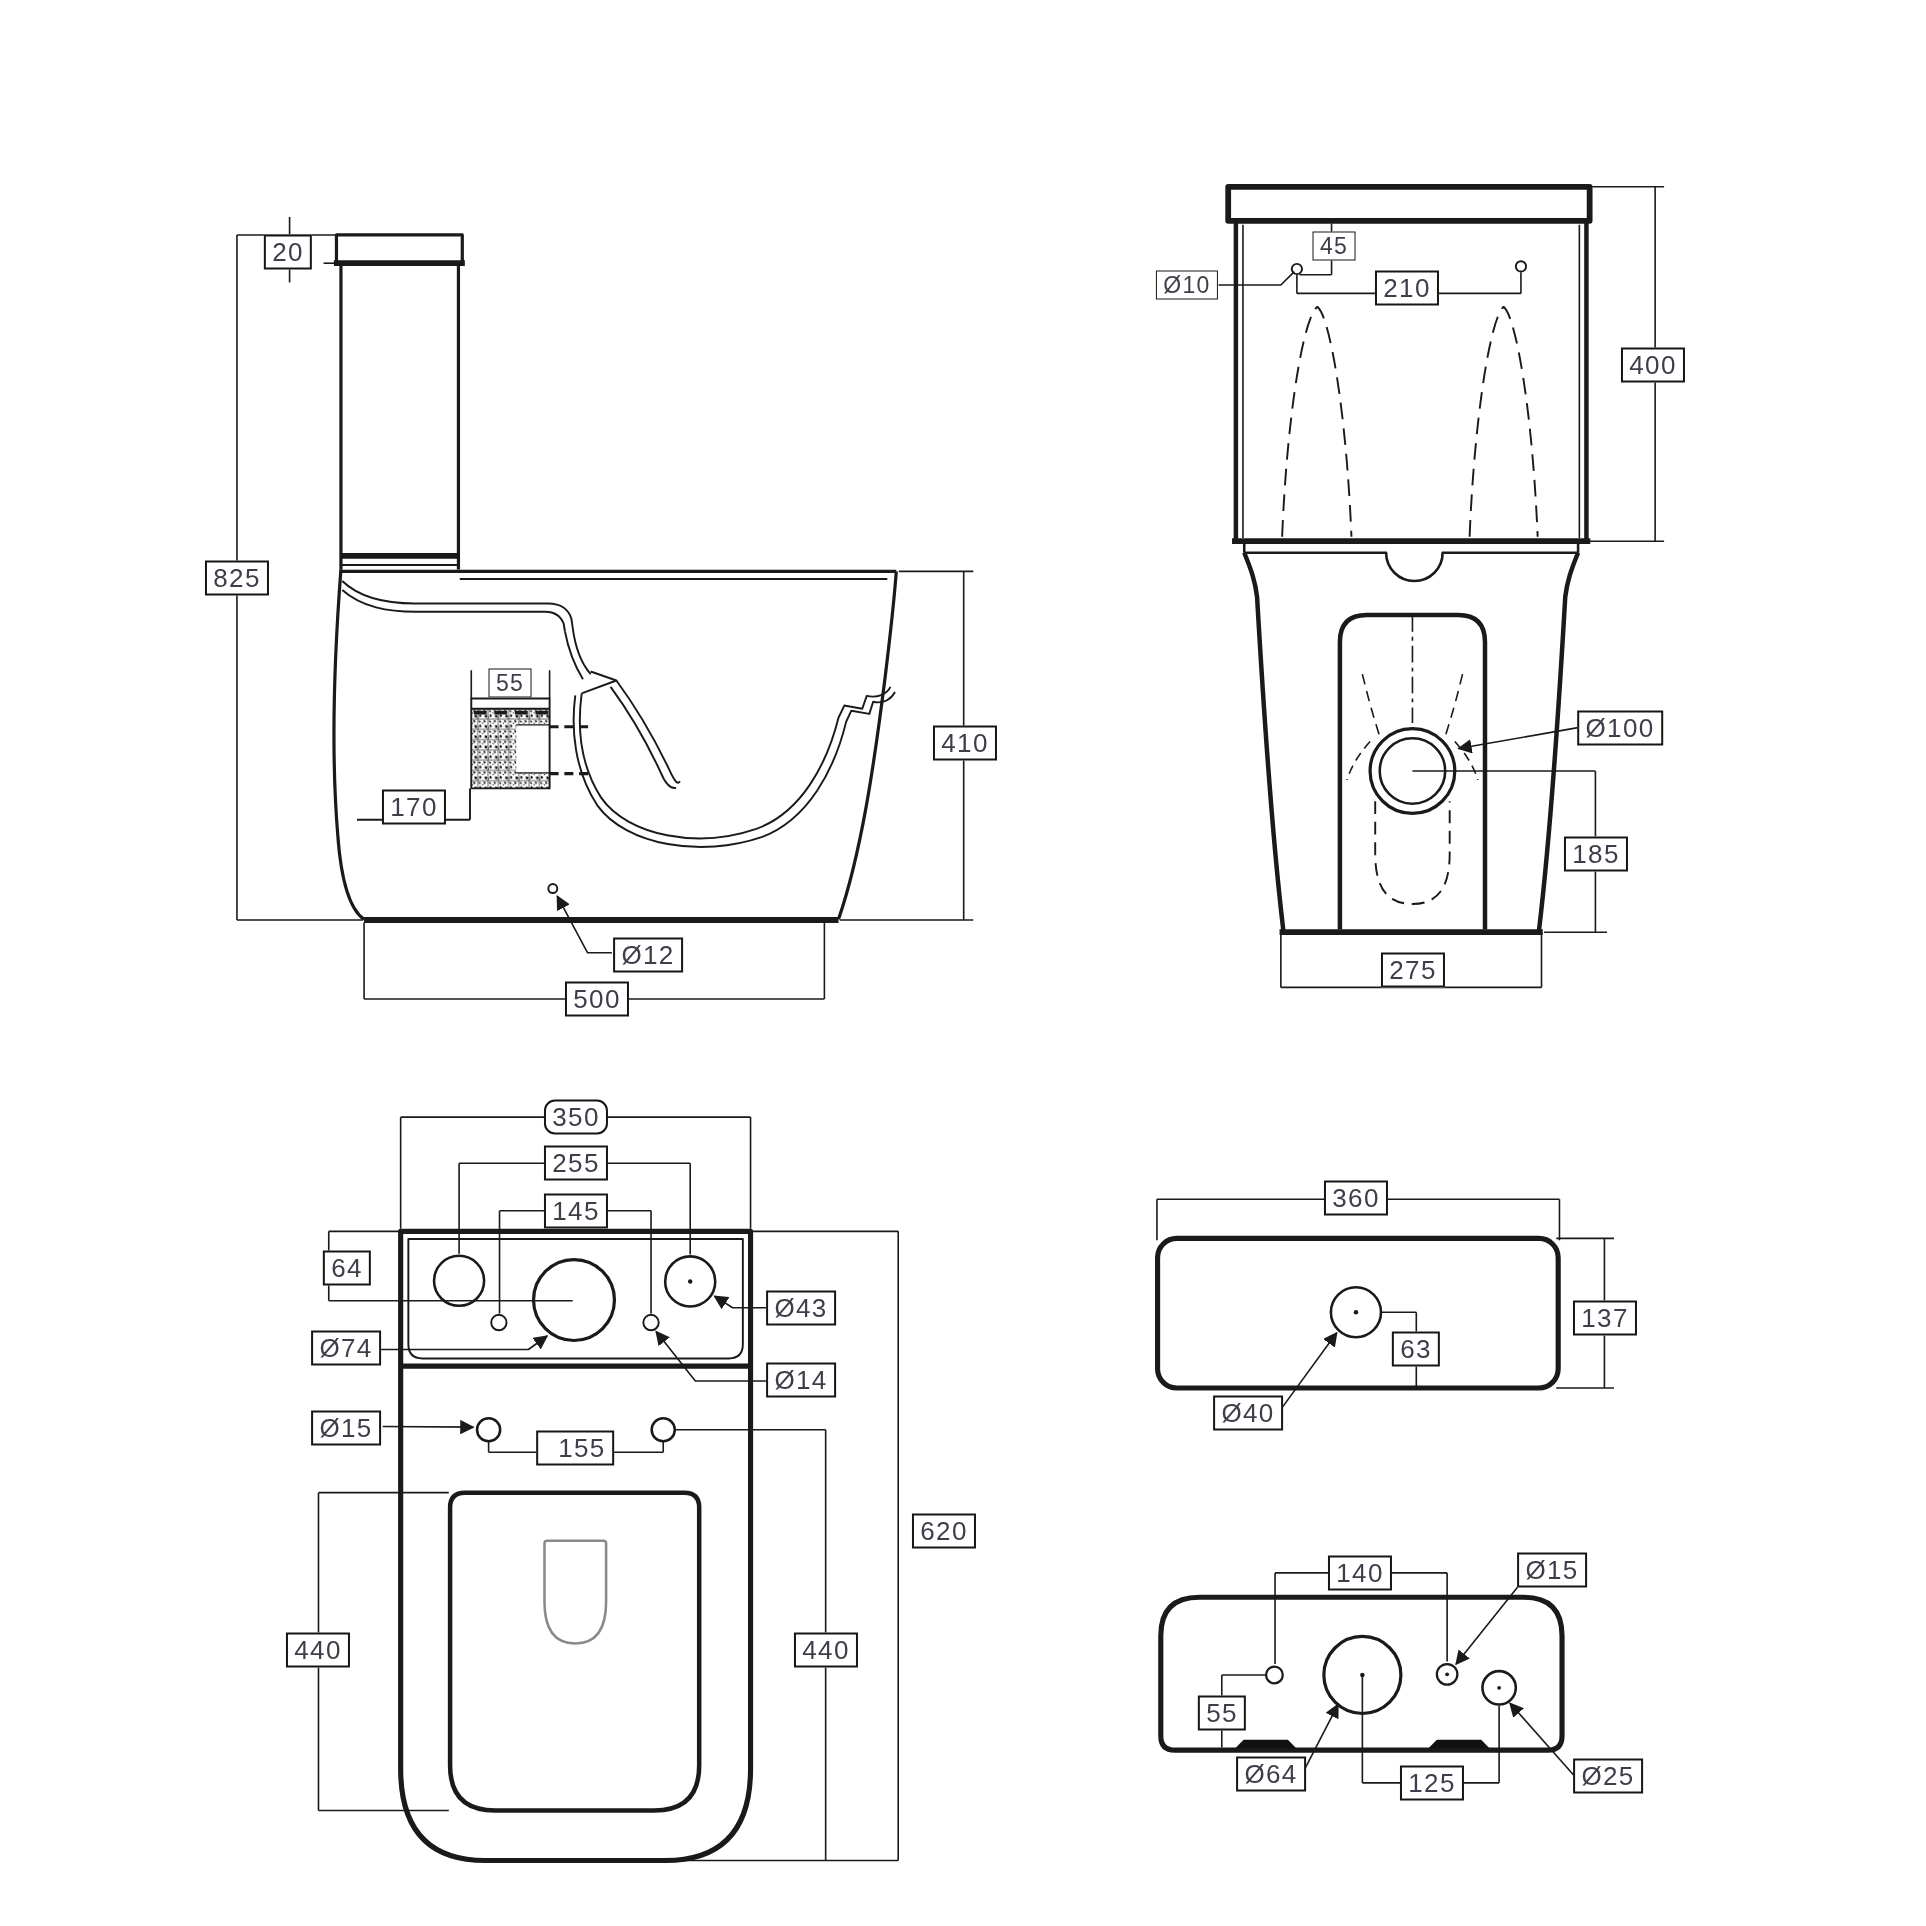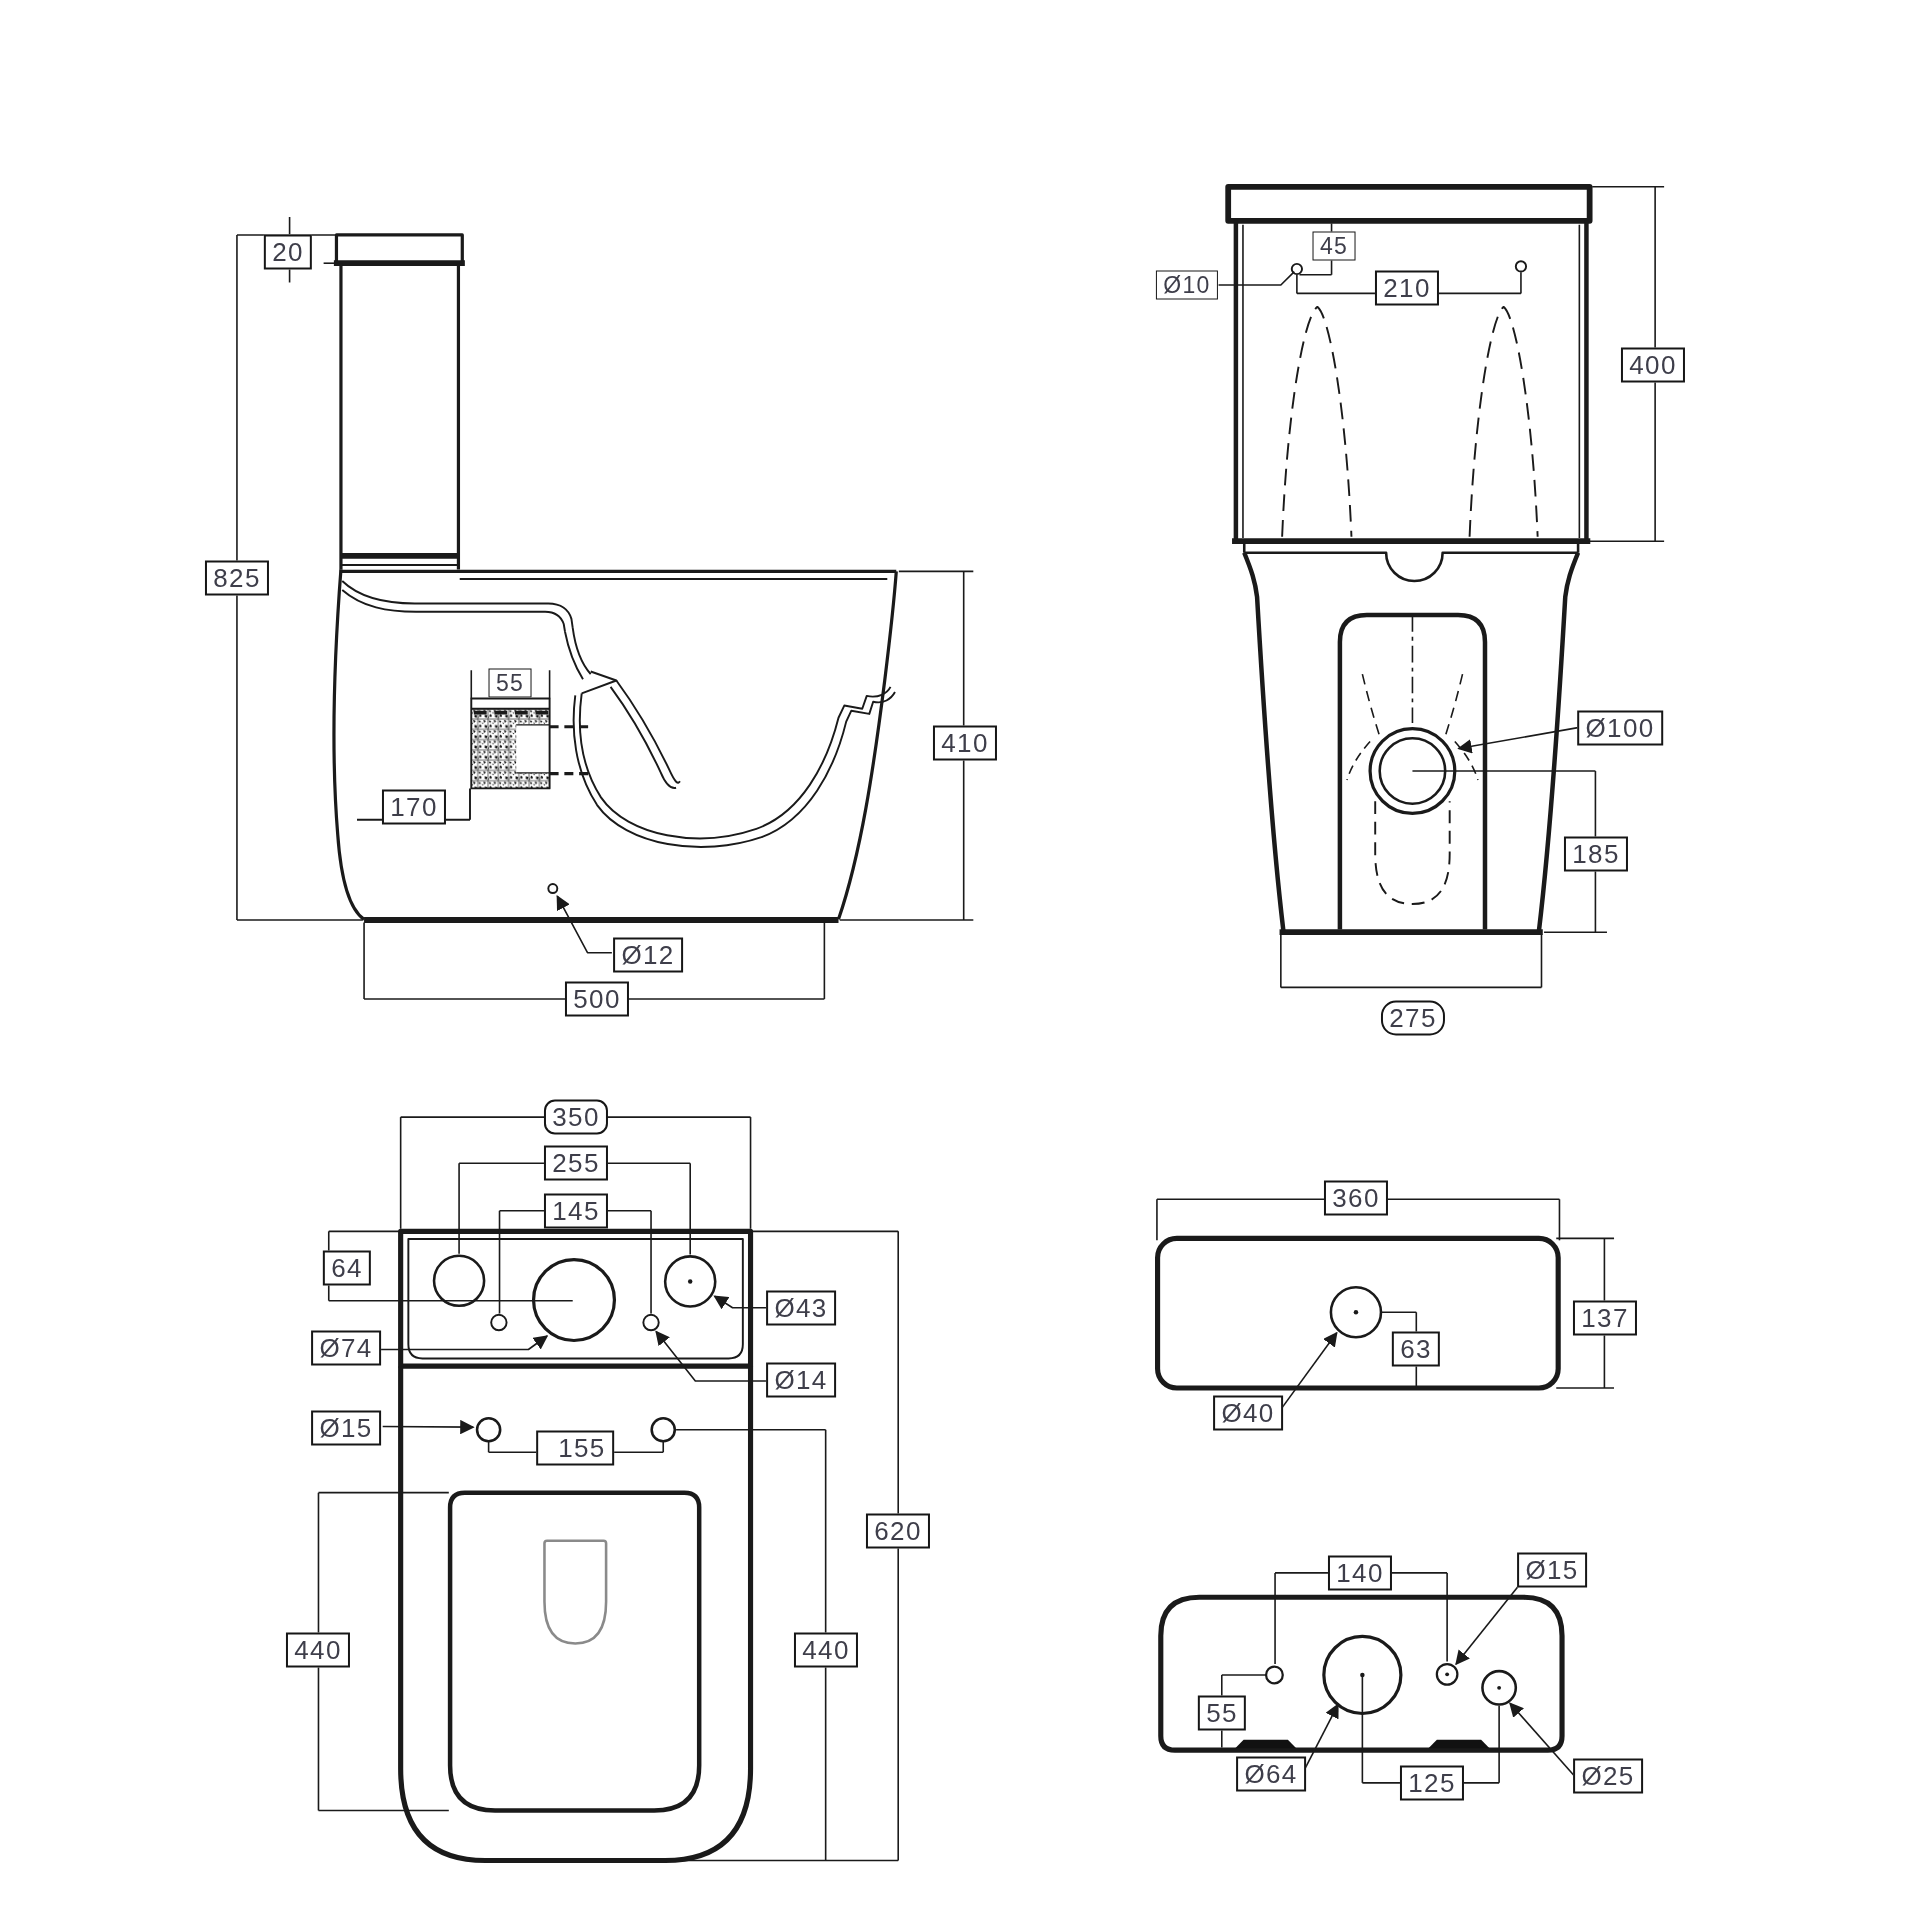--- a/index.html
+++ b/index.html
@@ -258,34 +258,34 @@
 <div class="dim" style="left:929px;top:743px;">410</div>
 <div class="dim" style="left:612px;top:955px;">Ø12</div>
 <div class="dim" style="left:561px;top:999px;">500</div>
 
 <div class="dim small" style="left:1298px;top:246px;">45</div>
 <div class="dim small" style="left:1151px;top:285px;">Ø10</div>
 <div class="dim" style="left:1371px;top:288px;">210</div>
 <div class="dim" style="left:1617px;top:365px;">400</div>
 <div class="dim" style="left:1584px;top:728px;">Ø100</div>
 <div class="dim" style="left:1560px;top:854px;">185</div>
-<div class="dim" style="left:1377px;top:1018px;border-radius:15px;">275</div>
+<div class="dim" style="left:1377px;top:970px;">275</div>
 
 <div class="dim" style="left:540px;top:1117px;border-radius:11px;">350</div>
 <div class="dim" style="left:540px;top:1163px;">255</div>
 <div class="dim" style="left:540px;top:1211px;">145</div>
 <div class="dim" style="left:311px;top:1268px;">64</div>
 <div class="dim" style="left:765px;top:1308px;">Ø43</div>
 <div class="dim" style="left:310px;top:1348px;">Ø74</div>
 <div class="dim" style="left:765px;top:1380px;">Ø14</div>
 <div class="dim" style="left:310px;top:1428px;">Ø15</div>
 <div class="dim" style="left:539px;top:1448px;padding-left:20px;">155</div>
 <div class="dim" style="left:282px;top:1650px;">440</div>
 <div class="dim" style="left:790px;top:1650px;">440</div>
-<div class="dim" style="left:862px;top:1531px;">620</div>
+<div class="dim" style="left:908px;top:1531px;">620</div>
 
 <div class="dim" style="left:1320px;top:1198px;">360</div>
 <div class="dim" style="left:1569px;top:1318px;">137</div>
 <div class="dim" style="left:1380px;top:1349px;">63</div>
 <div class="dim" style="left:1212px;top:1413px;">Ø40</div>
 
 <div class="dim" style="left:1324px;top:1573px;">140</div>
 <div class="dim" style="left:1516px;top:1570px;">Ø15</div>
 <div class="dim" style="left:1186px;top:1713px;">55</div>
 <div class="dim" style="left:1235px;top:1774px;">Ø64</div>

